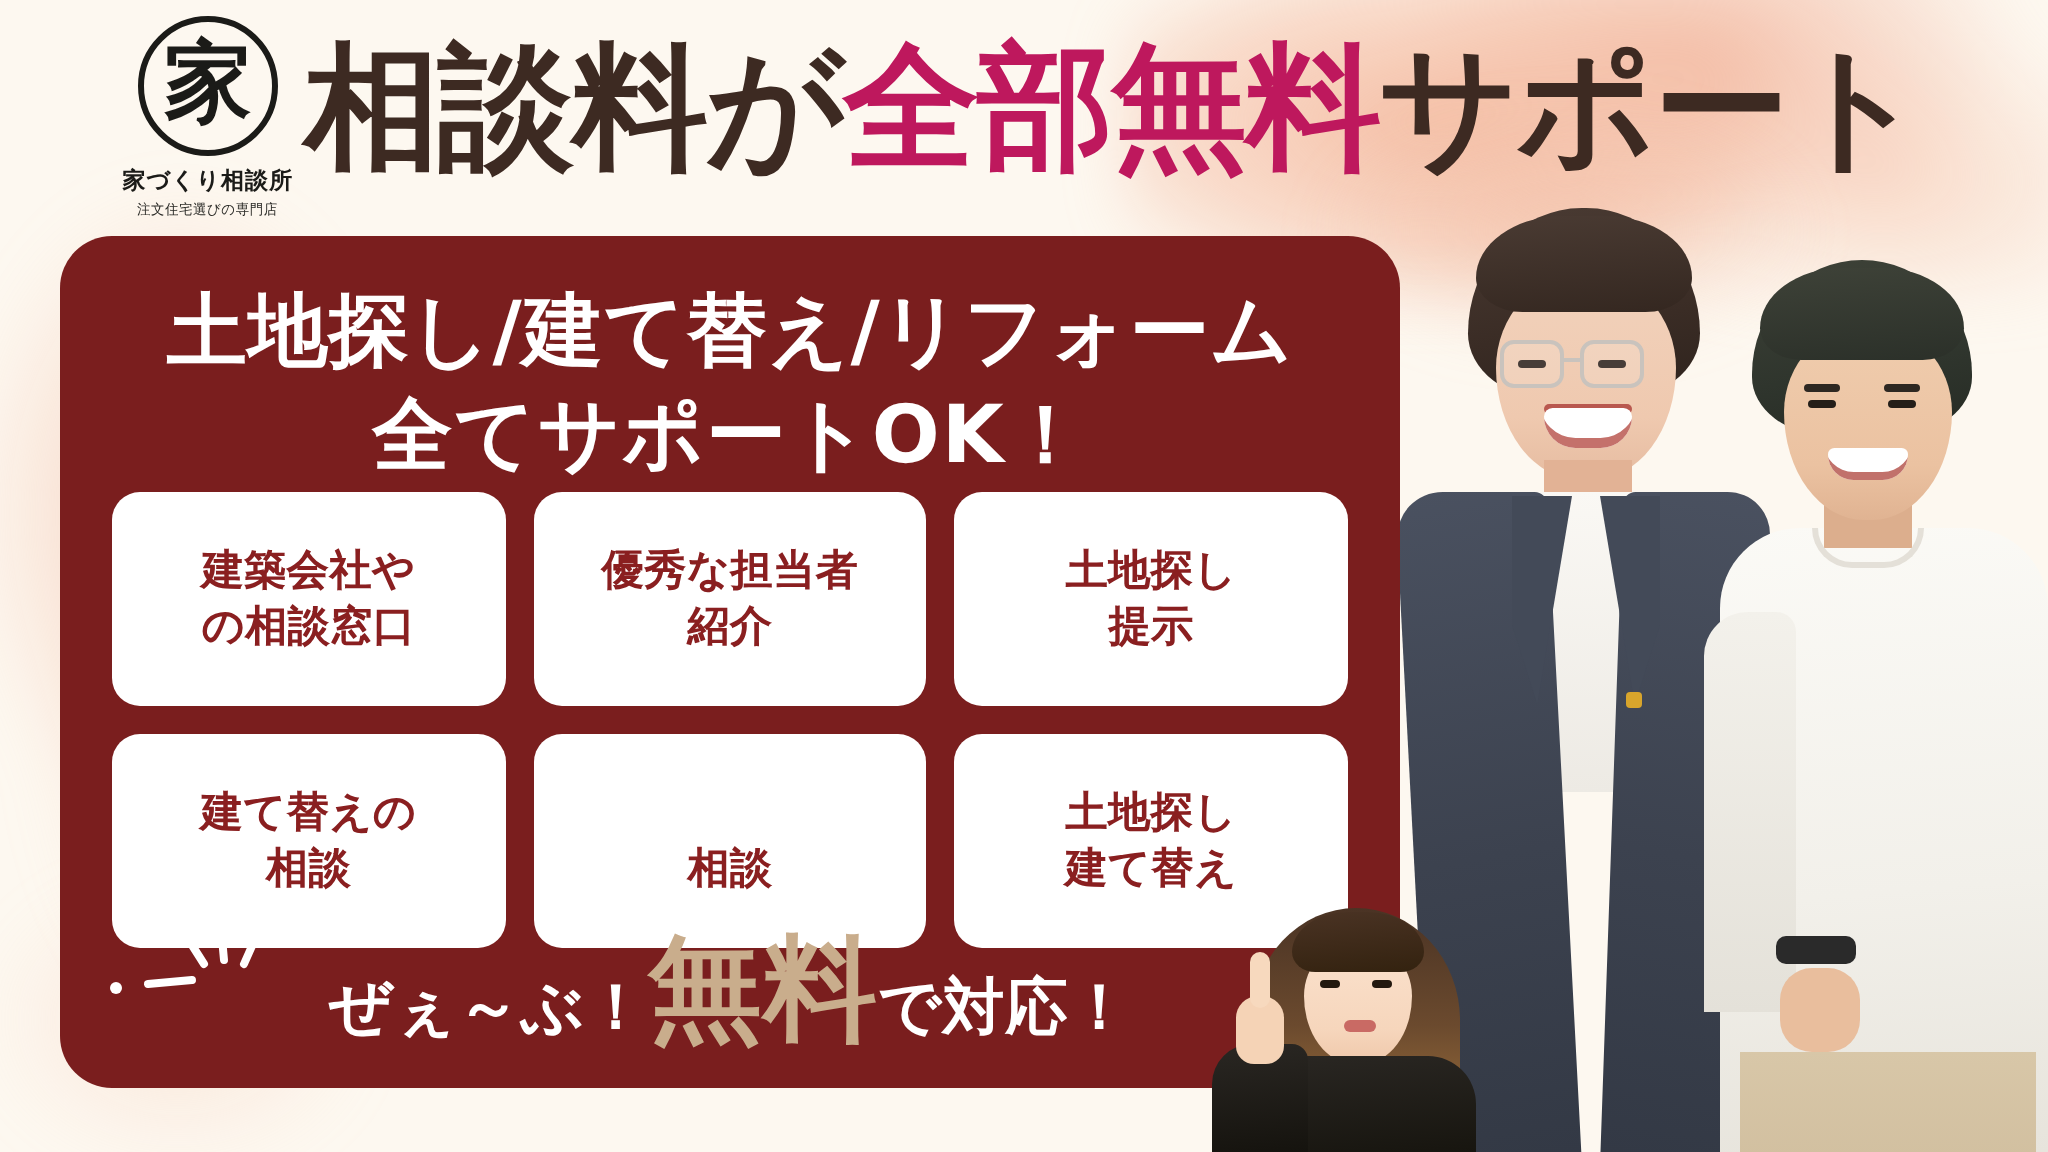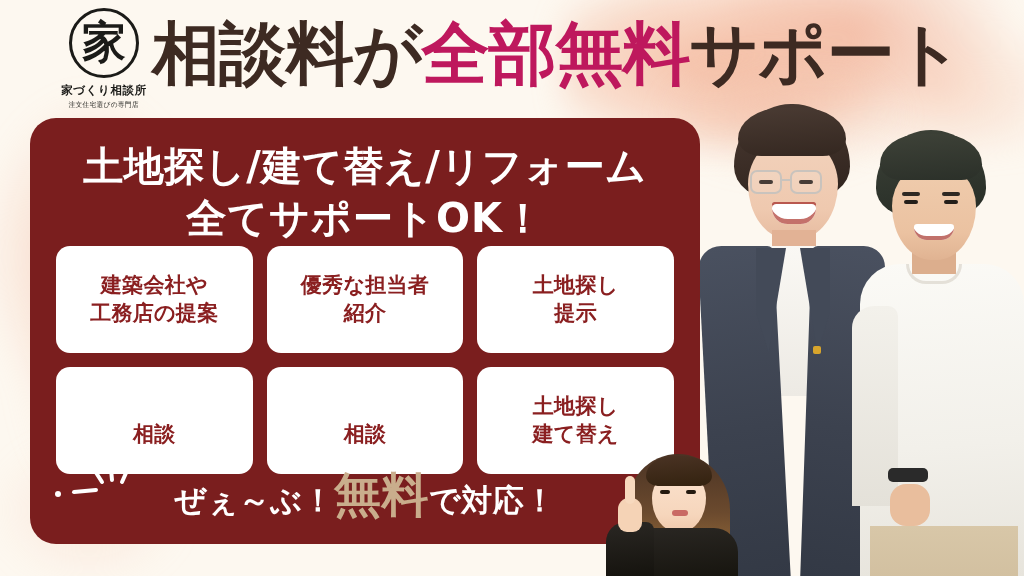--- a/index.html
+++ b/index.html
@@ -136,21 +136,21 @@
   #slogan {
     position:absolute; left:0; top:340px; width:670px; height:74px;
     display:flex; align-items:center; justify-content:center;
   }
   #slogan-text {
     font-family:"DejaVu Sans", sans-serif;
     font-size:40px; font-weight:700;
     color:#FFFFFF; white-space:nowrap;
     letter-spacing:.5px;
   }
-  #slogan-text .gold { color:#C9AD8C; font-size:47px; }
+  #slogan-text .gold { color:#C9AD8C; font-size:57px; }
   #slogan-text .sm   { font-size:31px; }
 
   
   #sparkle {
     position:absolute; left:40px; top:452px;
     width:120px; height:62px;
   }
   #sparkle svg { display:block; }
 
   
@@ -389,32 +389,32 @@
   <div id="panel">
 
     <div id="panel-title">
       <div>土地探し/建て替え/リフォーム</div>
       <div class="l2">全てサポートOK！</div>
     </div>
 
     <div id="chips">
       <div class="chip">
         <span><span>建築会社や</span><br>
-              <span>工務店の提案</span></span>
+              <span>の相談窓口</span></span>
       </div>
       <div class="chip">
         <span><span>優秀な担当者</span><br>
               <span>紹介</span></span>
       </div>
       <div class="chip">
         <span><span>土地探し</span><br>
               <span>提示</span></span>
       </div>
       <div class="chip">
-        <span><br>
+        <span><span>建て替えの</span><br>
               <span>相談</span></span>
       </div>
       <div class="chip">
         <span><br>
               <span>相談</span></span>
       </div>
       <div class="chip">
         <span><span>土地探し</span><br>
               <span>建て替え</span></span>
       </div>

